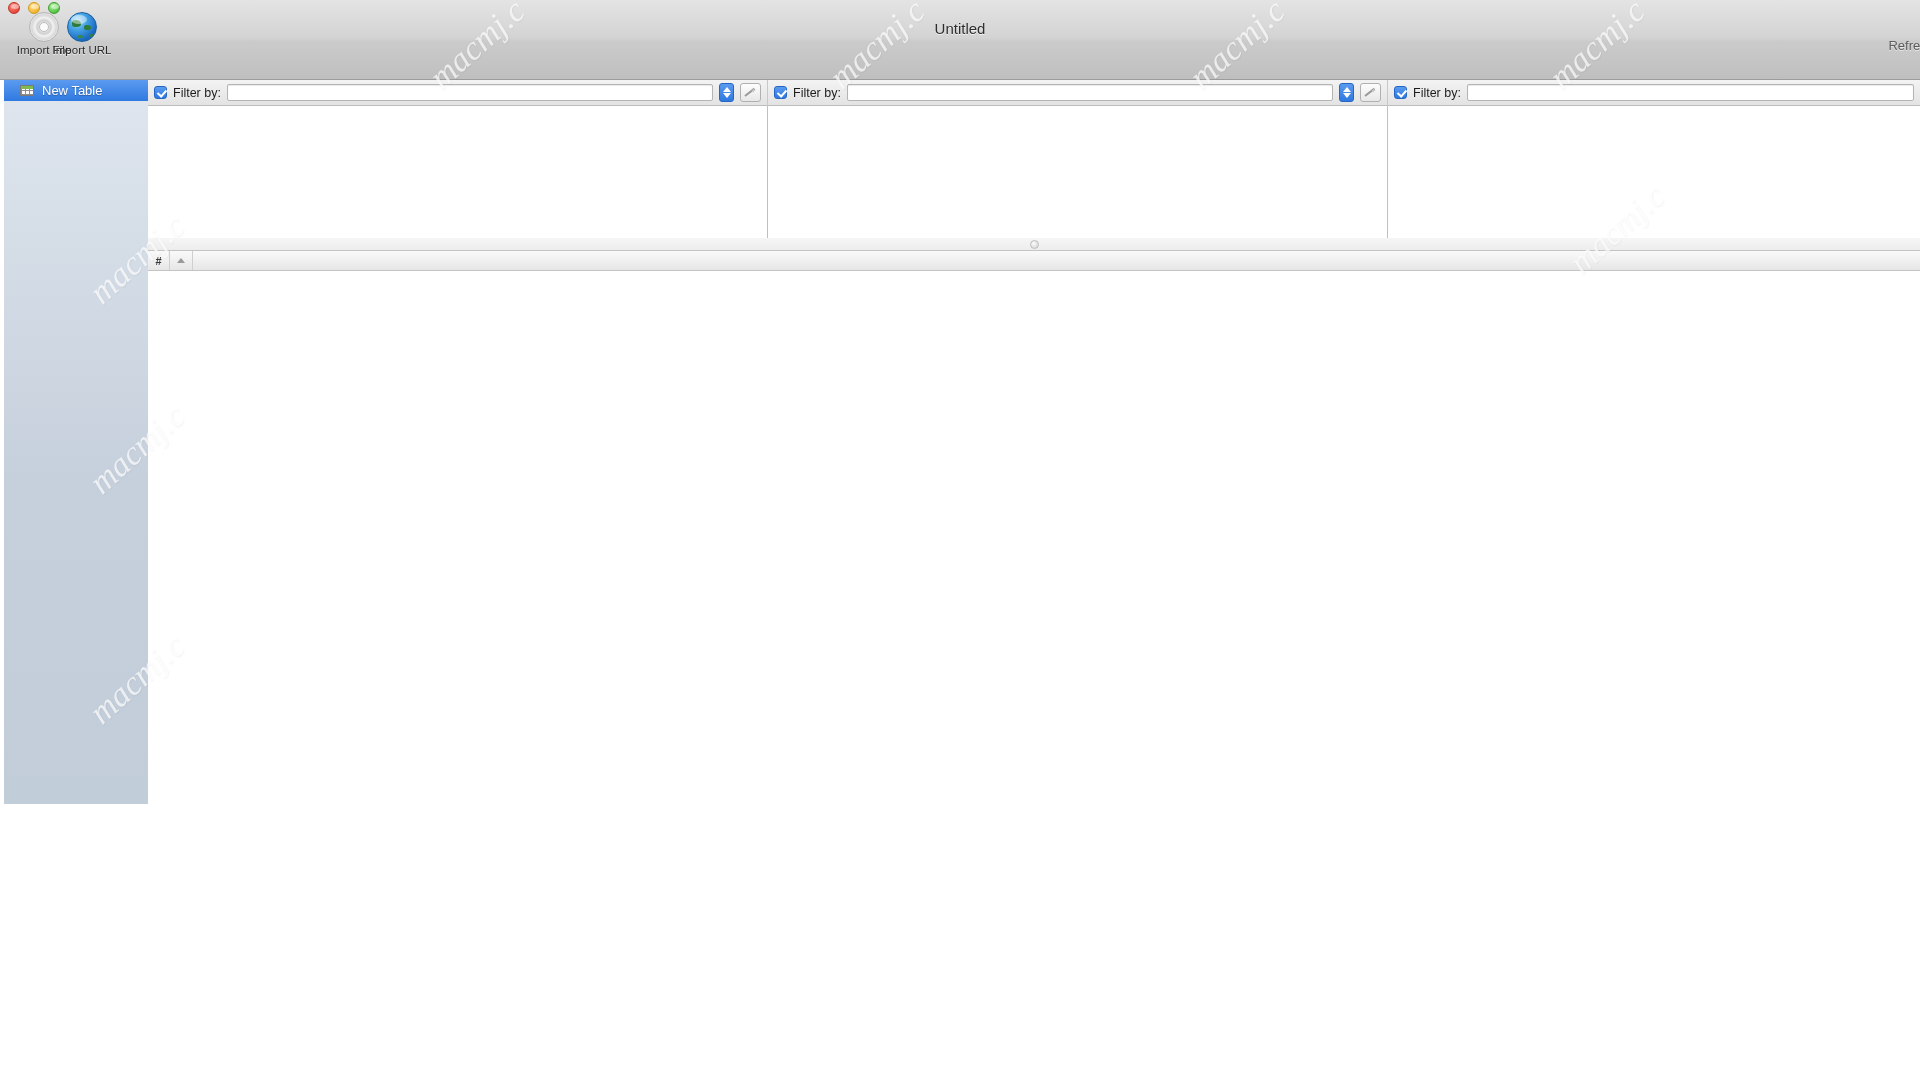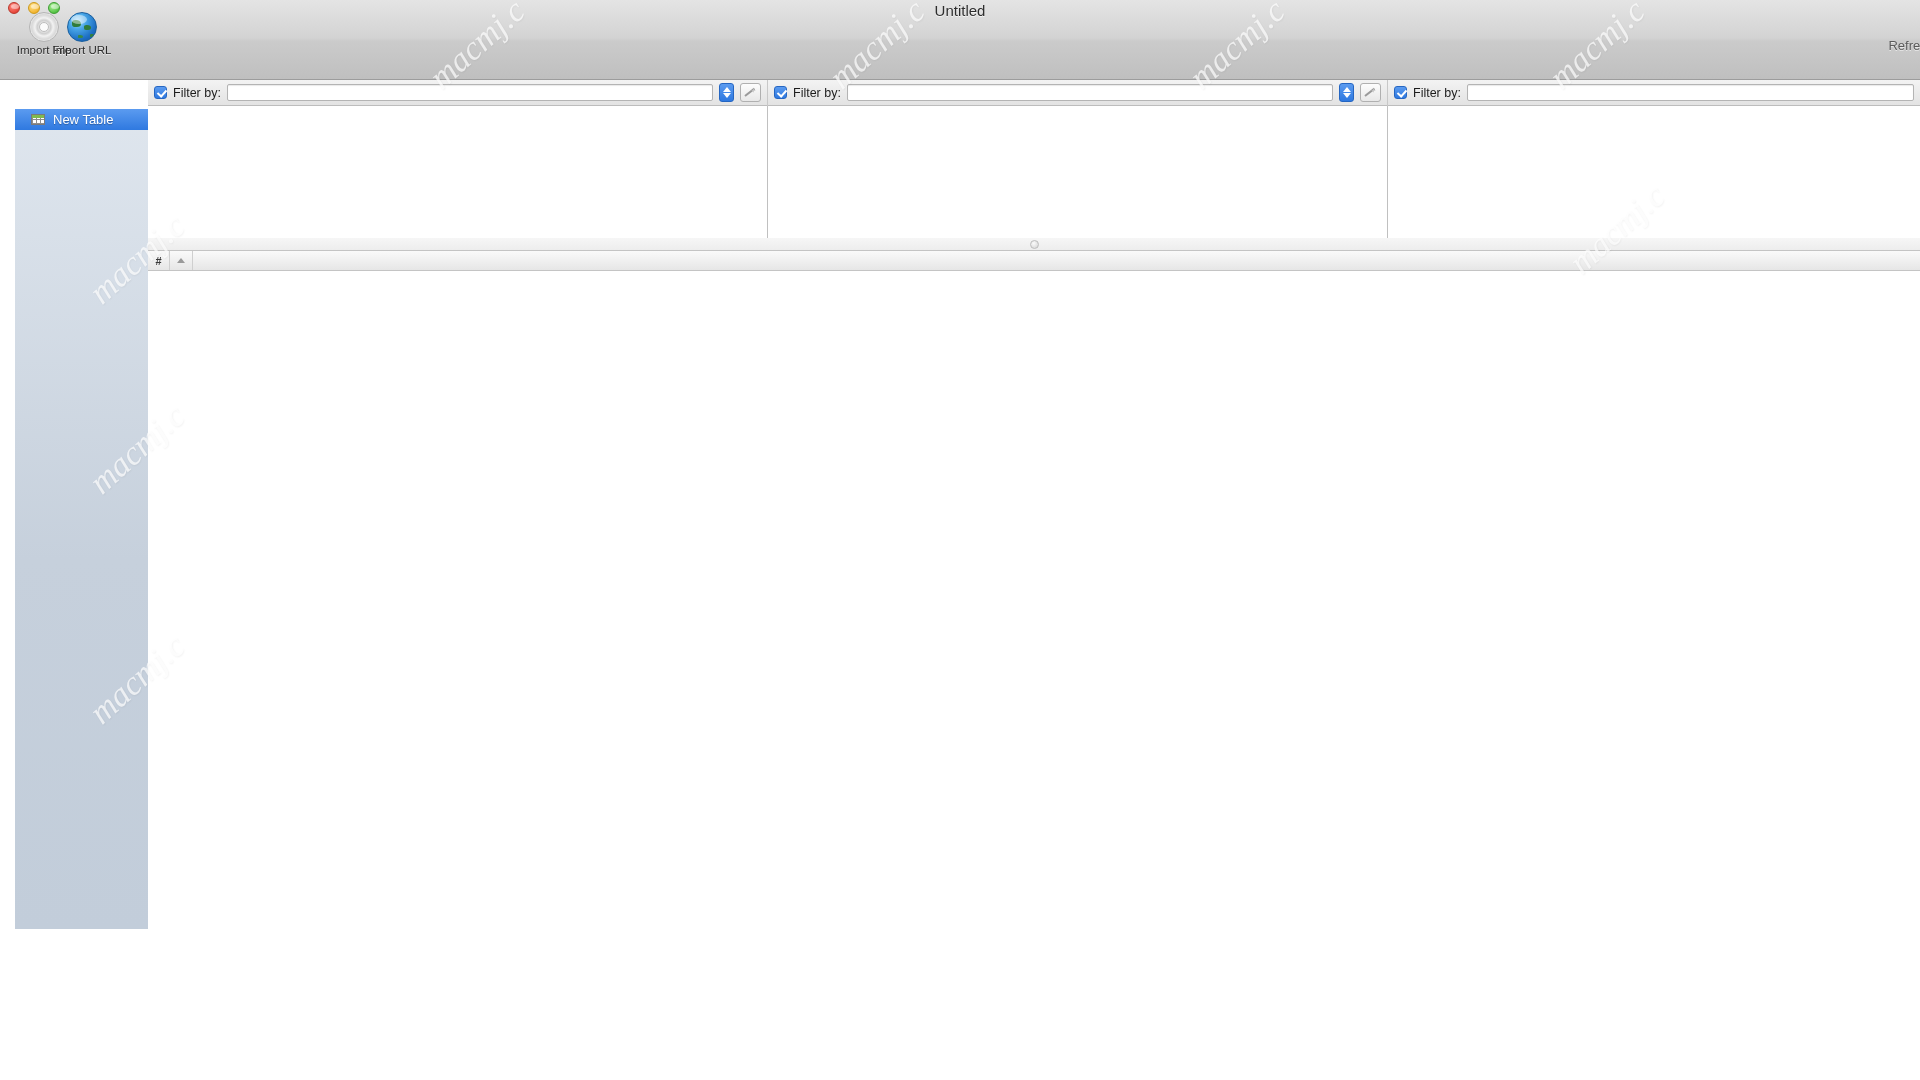--- a/index.html
+++ b/index.html
@@ -147,38 +147,37 @@
         #5f9e3f 180deg 300deg,
         #e8622a 300deg 360deg);
     border: 1px solid #b27a1e;
     box-shadow: inset 0 2px 5px rgba(255,255,255,.55), 0 1px 2px rgba(0,0,0,.2);
   }
 
   #window-title {
     position: absolute; left: 0; top: 0; width: 1920px;
     text-align: center;
     font-size: 15px; color: #2d2d2d;
-    padding-top: 2px;
+    padding-top: 20px;
     text-shadow: 0 1px 0 rgba(255,255,255,.7);
   }
 
   #tb-refresh {
     position: absolute; right: -14px; top: 38px;
     font-size: 13px; color: #5a5a5a;
     text-shadow: 0 1px 0 rgba(255,255,255,.6);
     white-space: nowrap;
   }
 
   
   #sidebar {
-    position: absolute; left: 15px; top: 80px;
-    width: 148px; height: 820px;
+    position: absolute; left: 4px; top: 80px;
+    width: 148px; height: 724px;
     background: linear-gradient(to bottom, #dfe6ee 0%, #c6d0dc 55%, #c2cdda 100%);
     border-right: 1px solid #a8b2bd;
-    margin-top: 29px;
   }
   #sidebar-item-new-table {
     height: 21px;
     background: linear-gradient(to bottom, #5b9bf0 0%, #2f79e0 100%);
     display: flex; align-items: center; gap: 8px;
     padding-left: 16px;
     color: #ffffff; font-size: 13px;
     text-shadow: 0 1px 1px rgba(0,0,0,.3);
   }
   .icon-table-mini {

